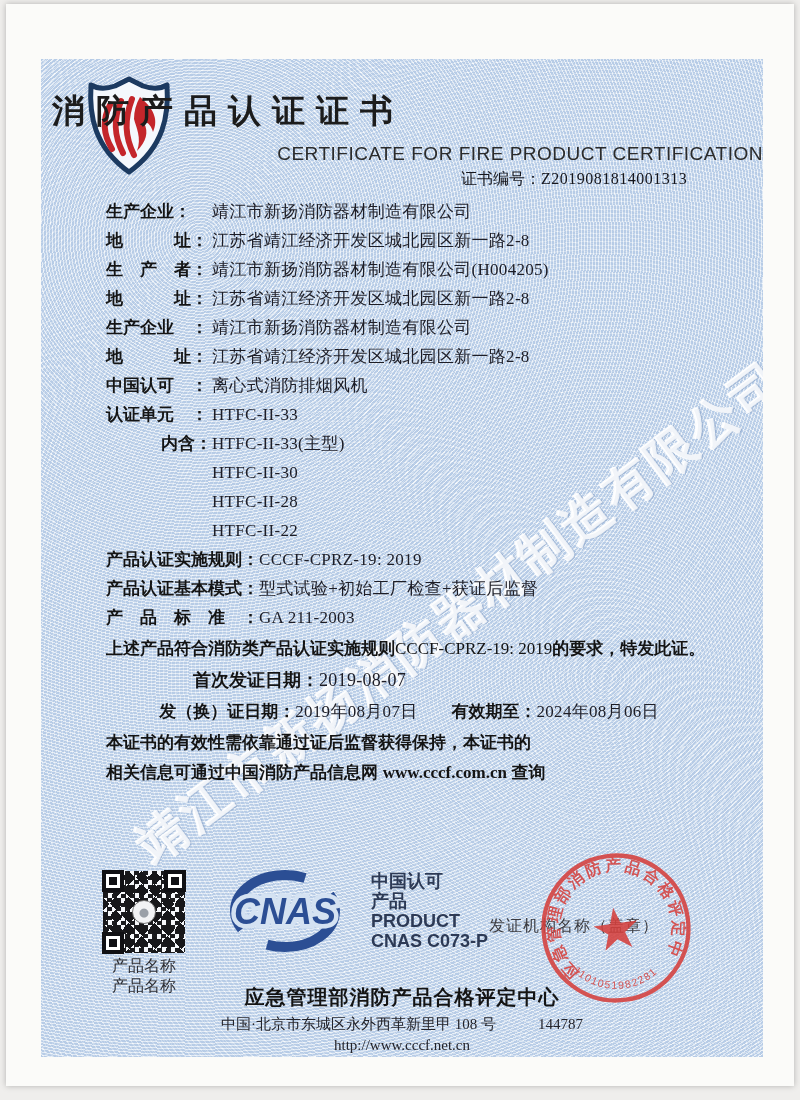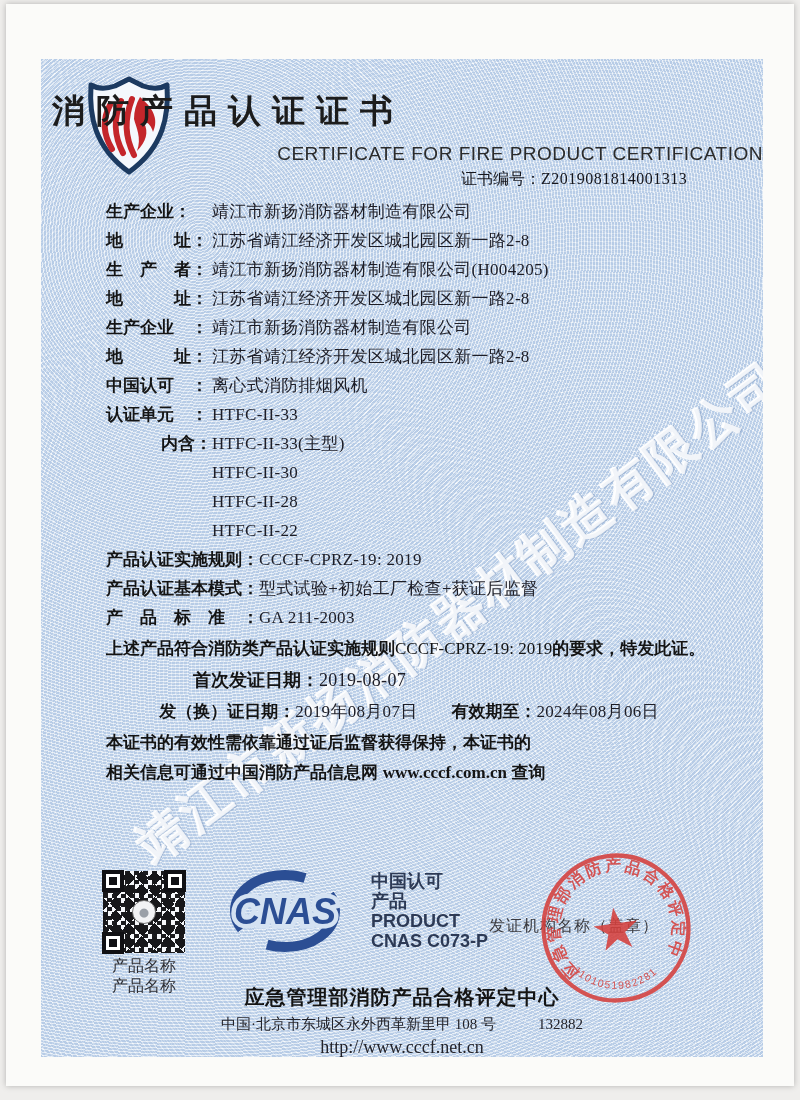--- a/index.html
+++ b/index.html
@@ -66,21 +66,21 @@
   .cnas-text { position:absolute; left:330px; top:812px; z-index:2; font-size:18px; line-height:20px; color:#2d3a55;font-weight:bold; }
 
   .issuer-label { position:absolute; left:448px; top:857px; z-index:2; font-size:16px; letter-spacing:1px;
     font-family:"Liberation Serif","DejaVu Serif",serif; color:#3b3b40; }
   .stamp { position:absolute; left:494px; top:788px; width:162px; height:162px; z-index:3; transform:rotate(-8deg); opacity:.88; }
 
   
   .footer-org { position:absolute; left:0; top:925px; width:100%; z-index:2; text-align:center; font-size:20px; font-weight:bold; color:#141414; letter-spacing:1px; }
   .footer-addr { position:absolute; left:0; top:956px; width:100%; z-index:2; text-align:center; font-size:15px; color:#23232a; font-family:"Liberation Serif","DejaVu Serif",serif; }
   .footer-addr .pc { display:inline-block; margin-left:42px; }
-  .footer-url { position:absolute; left:0; top:978px; width:100%; z-index:2; text-align:center; font-size:18px; color:#23232a; font-family:"Liberation Serif","DejaVu Serif",serif; }
+  .footer-url { position:absolute; left:0; top:978px; width:100%; z-index:2; text-align:center; font-size:15px; color:#23232a; font-family:"Liberation Serif","DejaVu Serif",serif; }
 </style>
 </head>
 <body>
 
 <div class="paper">
   <div class="cert">
 
     <div class="watermark">靖江市新扬消防器材制造有限公司</div>
 
     <svg class="logo" viewBox="0 0 92 102">
@@ -203,17 +203,17 @@
       <text font-size="16.5" font-weight="bold" fill="#d5403d" letter-spacing="3">
         <textPath href="#arcTop" startOffset="2">应急管理部消防产品合格评定中心</textPath>
       </text>
       <text font-size="11" fill="#d5403d" letter-spacing="1.5">
         <textPath href="#arcBottom" startOffset="8">1101051982281</textPath>
       </text>
       <text x="85" y="107" text-anchor="middle" font-size="60" fill="#d5403d">★</text>
     </svg>
 
     <div class="footer-org">应急管理部消防产品合格评定中心</div>
-    <div class="footer-addr"><span>中国·北京市东城区永外西革新里甲 108 号</span><span class="pc">132882</span></div>
+    <div class="footer-addr"><span>中国·北京市东城区永外西革新里甲 108 号</span><span class="pc">144787</span></div>
     <div class="footer-url">http://www.cccf.net.cn</div>
 
   </div>
 </div>
 
 </body></html>

